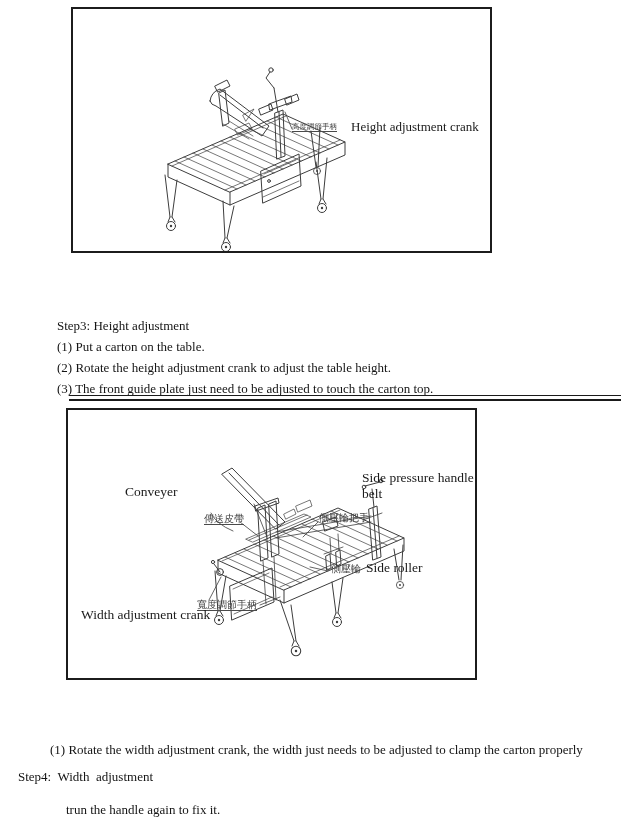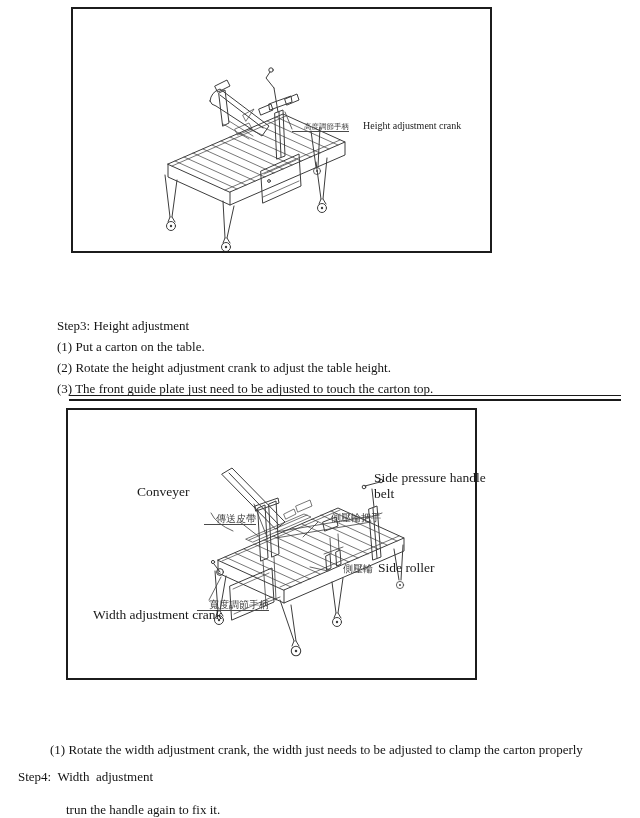--- a/index.html
+++ b/index.html
@@ -5,25 +5,25 @@
   html,body { margin:0; padding:0; background:#ffffff; }
   .page {
     position:relative; width:640px; height:818px; background:#ffffff;
     font-family:"Liberation Serif","DejaVu Serif",serif; color:#141414;
     overflow:hidden;
   }
   .figbox { position:absolute; border:2px solid #1c1c1c; background:#fff; }
   #fig1 { left:71px; top:7px;  width:417px; height:242px; }
   #fig2 { left:66px; top:408px; width:407px; height:268px; }
   svg.draw { position:absolute; left:0; top:0; width:100%; height:100%; display:block; }
-  .callout { position:absolute; white-space:pre; line-height:1.12; color:#1a1a1a;padding-left:12px; }
+  .callout { position:absolute; white-space:pre; line-height:1.12; color:#1a1a1a; }
   .cn      { font-size:10px;  color:#3c3c3c; }
   .cn-u    { border-bottom:1px solid #4a4a4a; padding-bottom:0px; }
   .cn-sm   { font-size:7.5px; }
-  .en-sm   { font-size:10px; }
+  .en-sm   { font-size:13px; }
   .en-md   { font-size:13.5px; }
   .tline   { position:absolute; white-space:pre; font-size:13px; }
   .divider {
     position:absolute; left:69px; top:395px; width:552px; height:3px;
     border-top:1.4px solid #1a1a1a; border-bottom:2.6px solid #1a1a1a;
   }
 </style>
 </head>
 <body>
 

